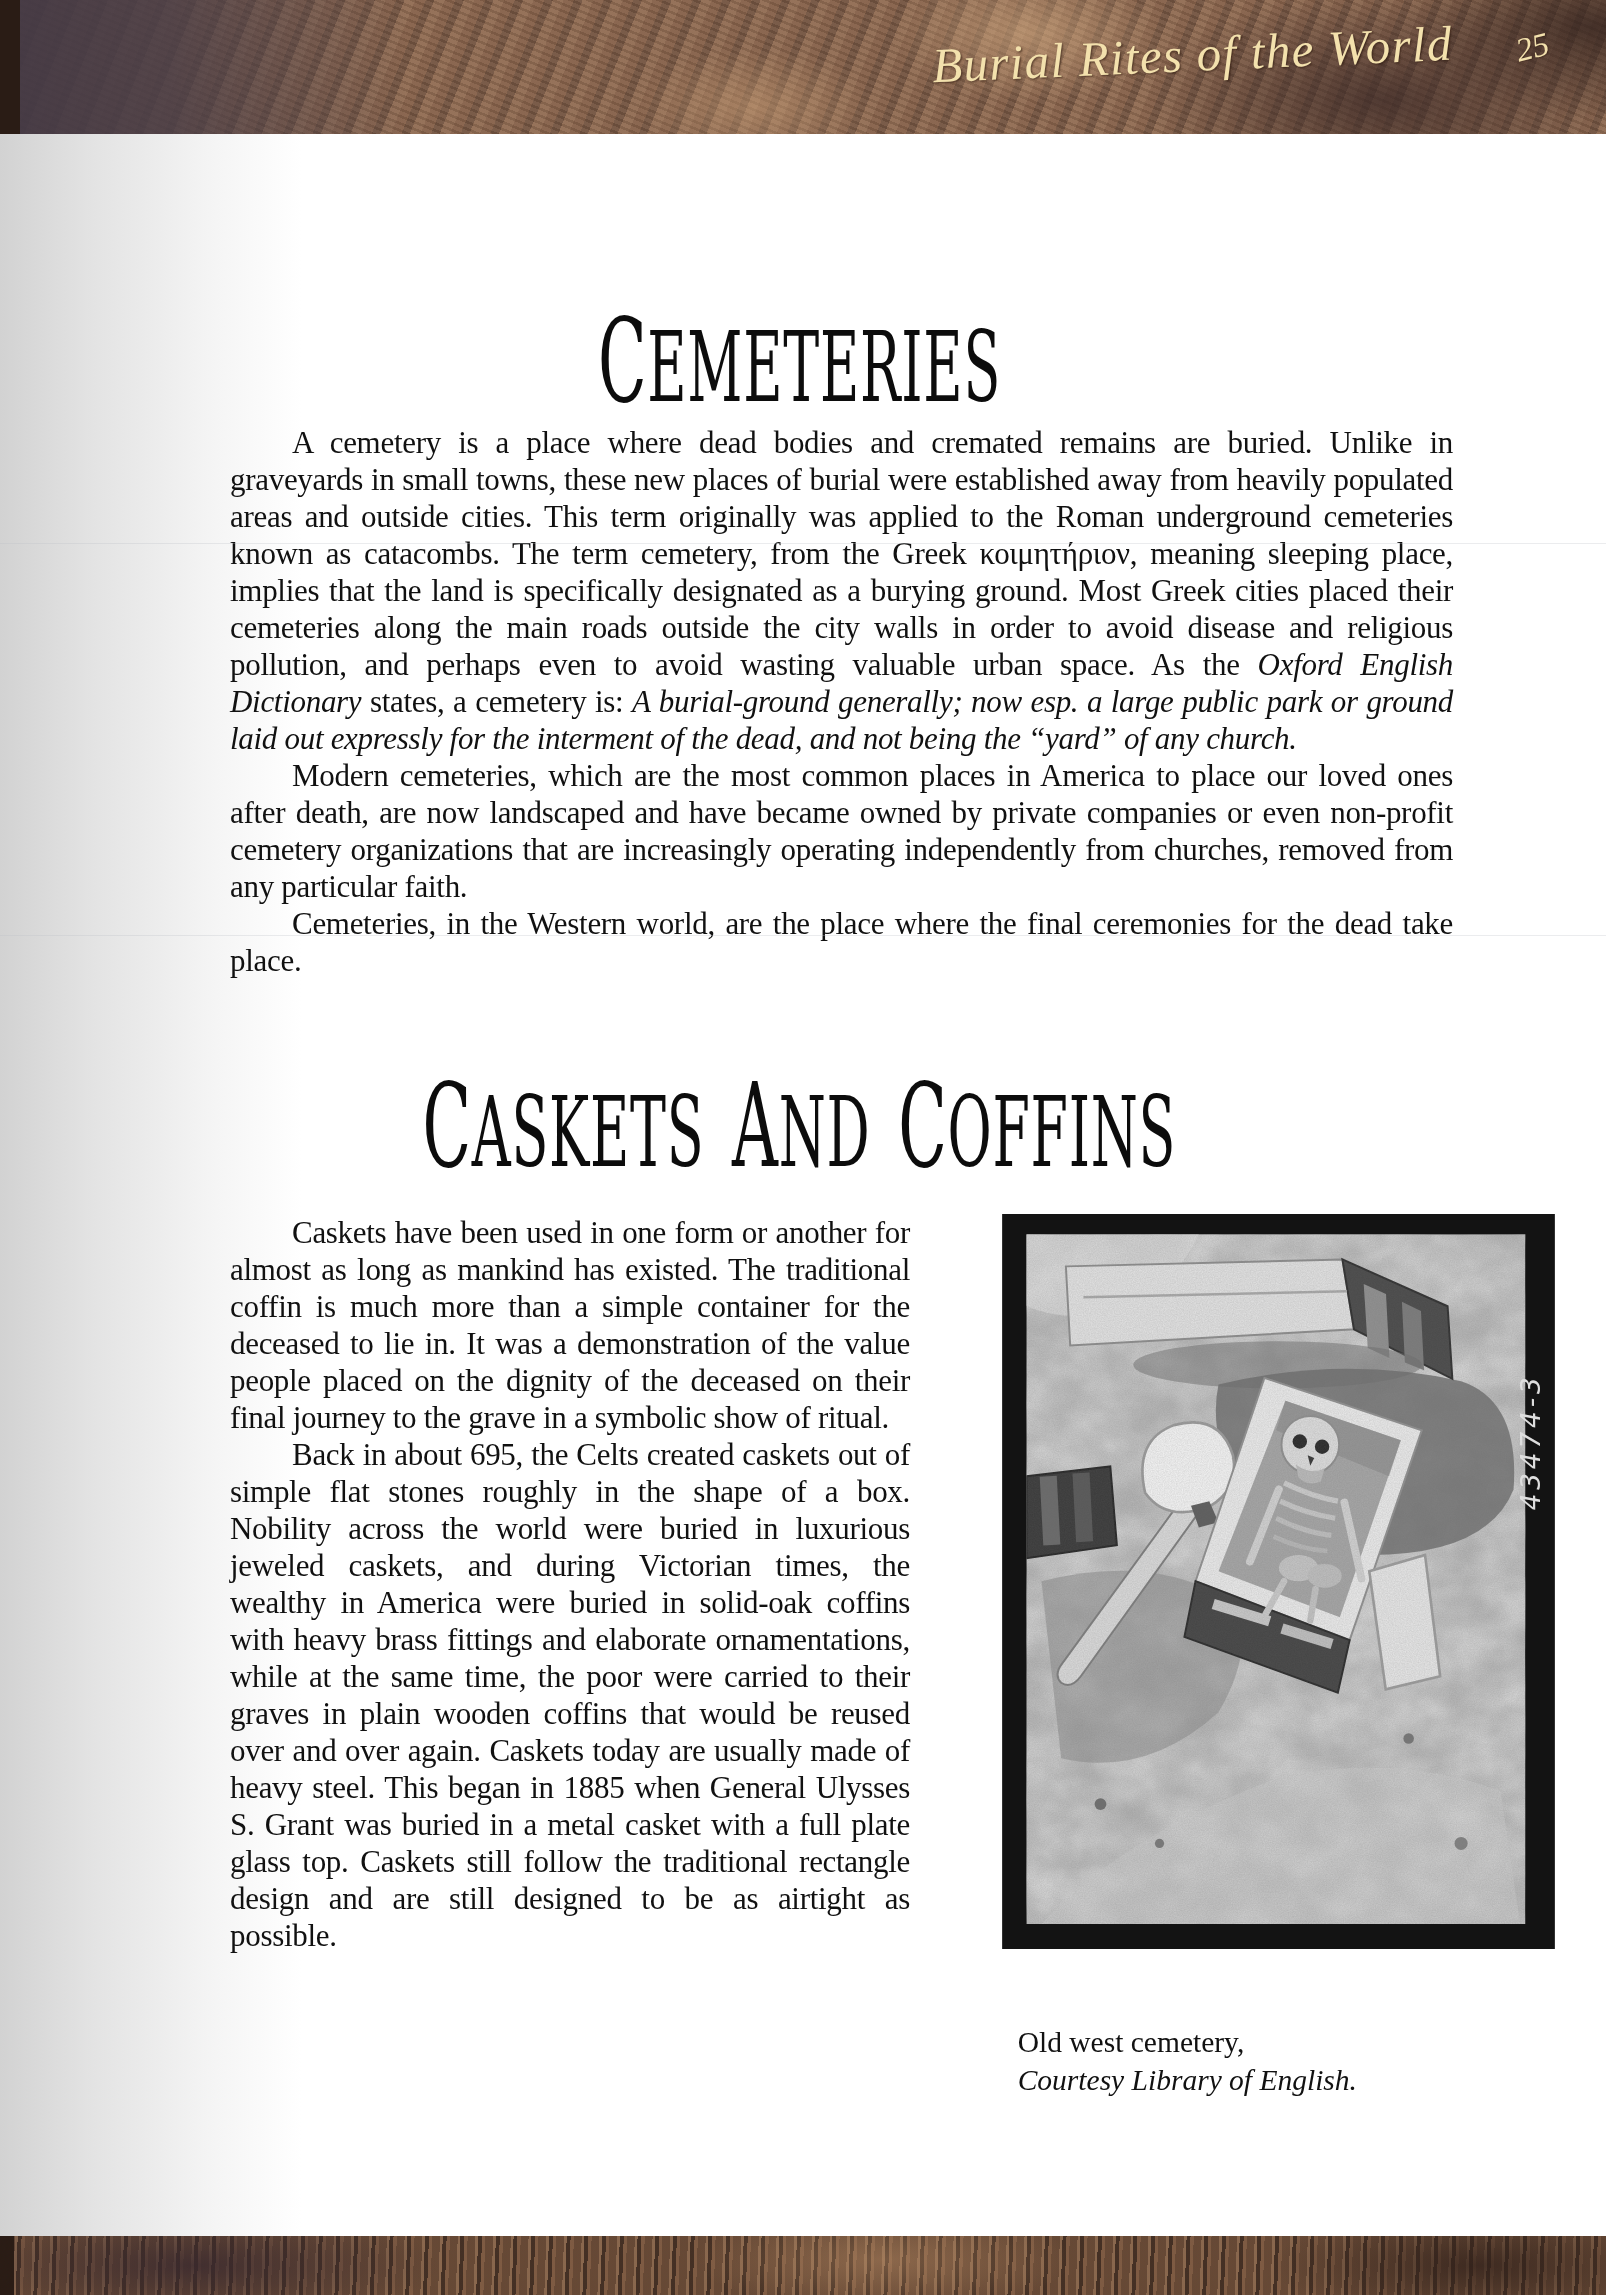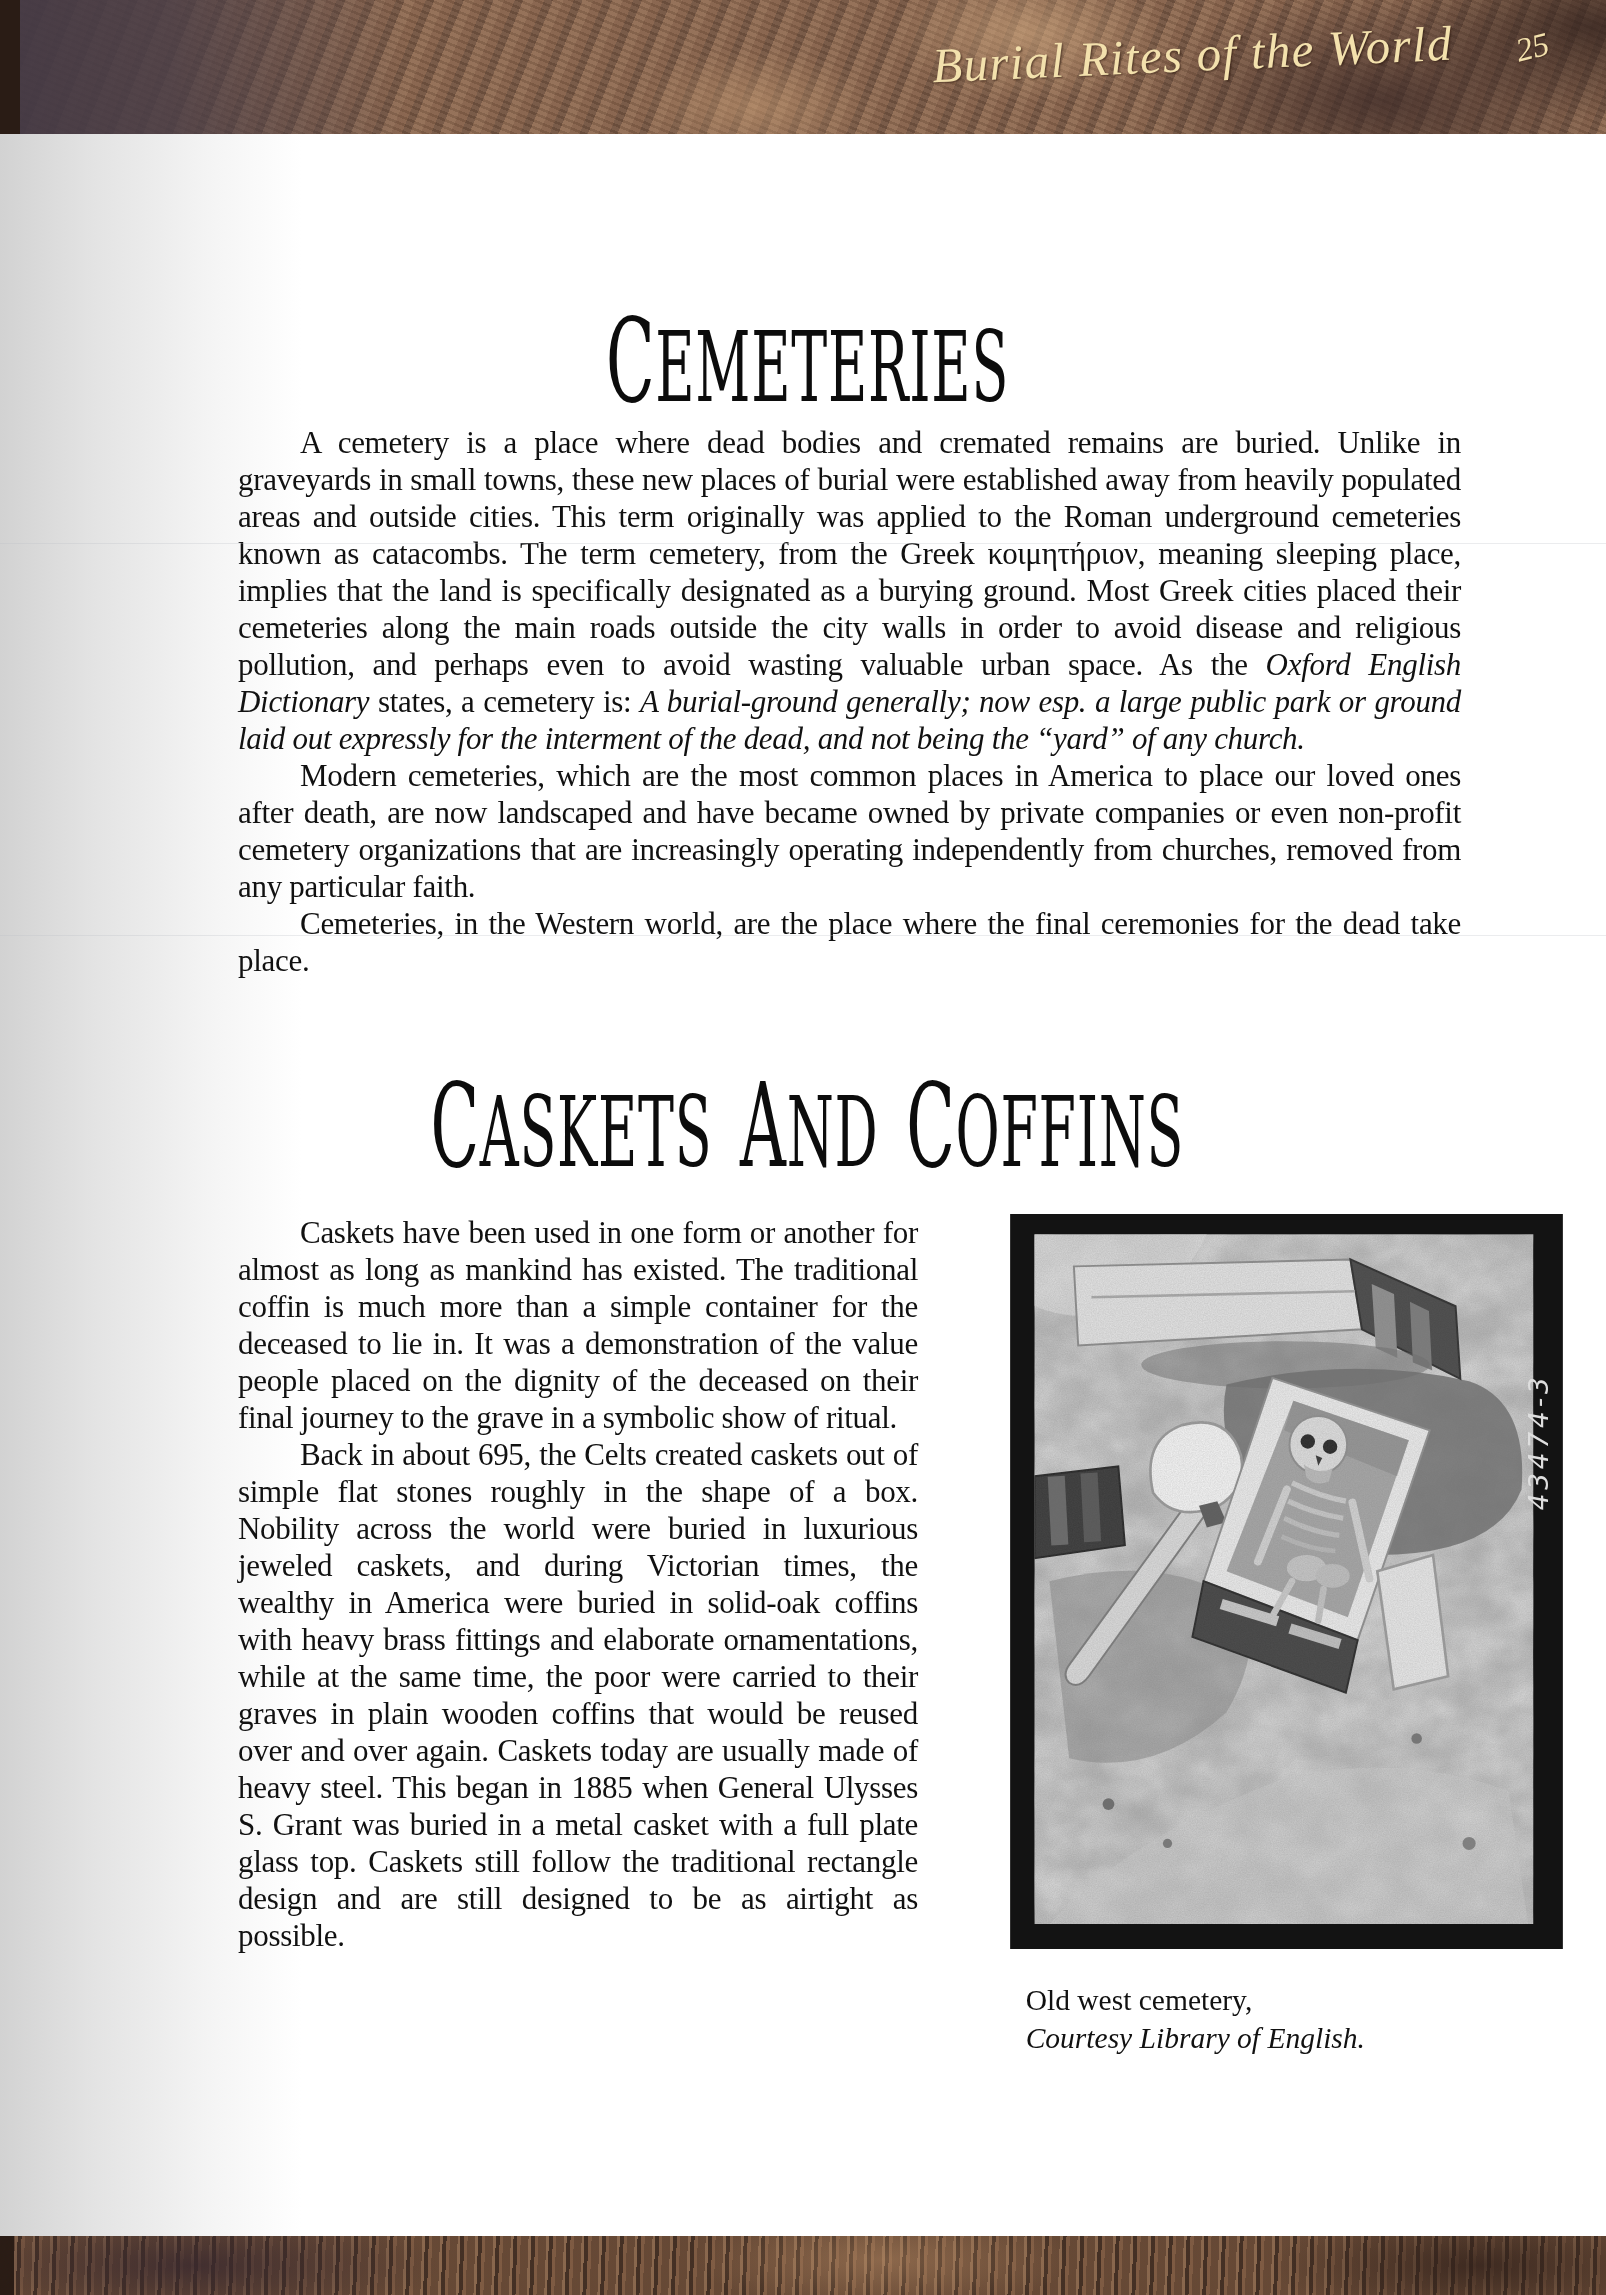--- a/index.html
+++ b/index.html
@@ -39,41 +39,41 @@
     color:#f3e1ad;transform:rotate(-2.5deg);
     text-shadow:1.3px 1.3px 2px rgba(40,20,10,.55);
     white-space:nowrap;
   }
   .page-num{
     position:absolute;right:58px;top:29px;
     font-style:italic;font-size:33px;color:#f3e1ad;
     transform:rotate(-14deg);text-shadow:0.7px 0.7px 1.3px rgba(40,20,10,.5);
   }
   
-  .main{position:absolute;top:134px;left:12px;width:1590px;}
+  .main{position:absolute;top:134px;left:4px;width:1590px;}
   .heading{
     text-align:center;line-height:98px;height:98px;
     font-family:"DejaVu Serif","Liberation Serif",serif;font-weight:400;color:#0c0c0c;
   }
   .heading .inner{display:inline-block;transform:scaleX(0.55);transform-origin:center;
     font-size:98px;letter-spacing:1.3px;white-space:nowrap;}
   .heading .cap{font-size:1.18em;}
   .h-cem{margin-top:178px;}
   .h-cask{margin-top:98px;}
   .textblock{margin:14.4px 157px 0 226px;width:1223px;}
   .textblock p{
     margin:0;font-size:31px;line-height:37px;text-align:justify;text-indent:62px;
     letter-spacing:-0.3px;
   }
   .columns{margin:39px 0 0 226px;width:1325px;display:flex;gap:92px;align-items:flex-start;}
   .col-left{width:712px;}
   .col-left p{margin:0;font-size:31px;line-height:37px;text-align:justify;text-indent:62px;letter-spacing:-0.3px;}
   .col-right{width:553px;}
   .photo-frame{width:553px;height:735px;display:block;}
-  .caption{margin-top:32px;padding-left:15.7px;font-size:29.5px;line-height:38px;}
+  .caption{margin-top:74px;padding-left:15.7px;font-size:29.5px;line-height:38px;}
   .caption .cap2{font-style:italic;}
   .scanline{position:absolute;left:0;width:1607px;height:1.3px;background:rgba(190,192,198,.30);}
 </style>
 </head>
 <body>
 
 <div class="page">
 
   <div class="band band-top">
     <div class="header-title">Burial Rites of the World</div>

